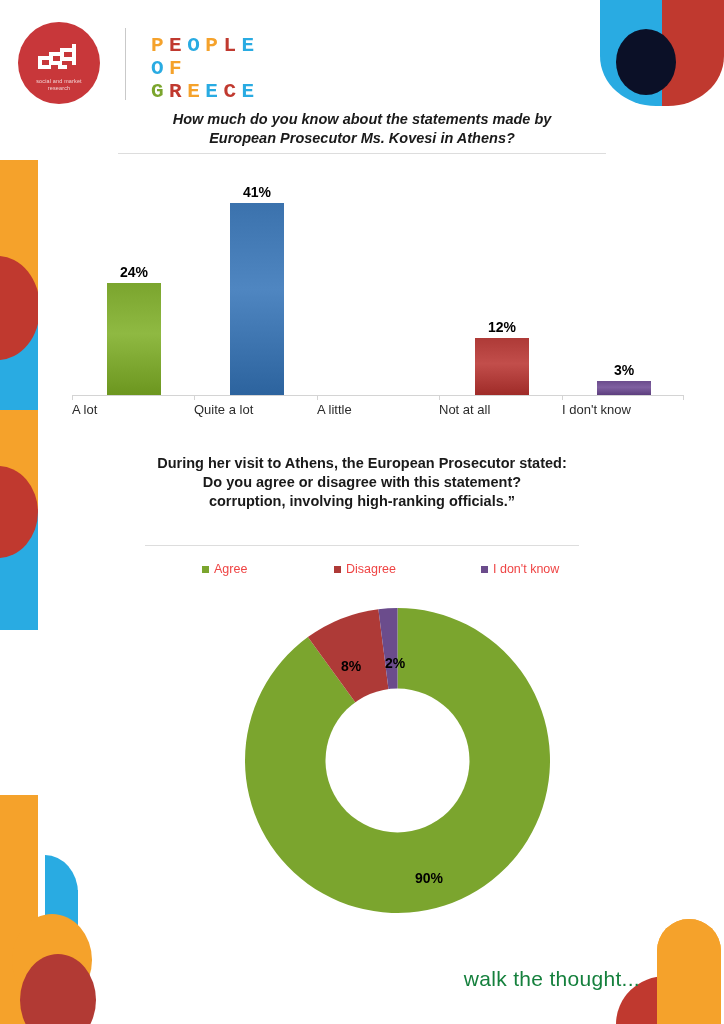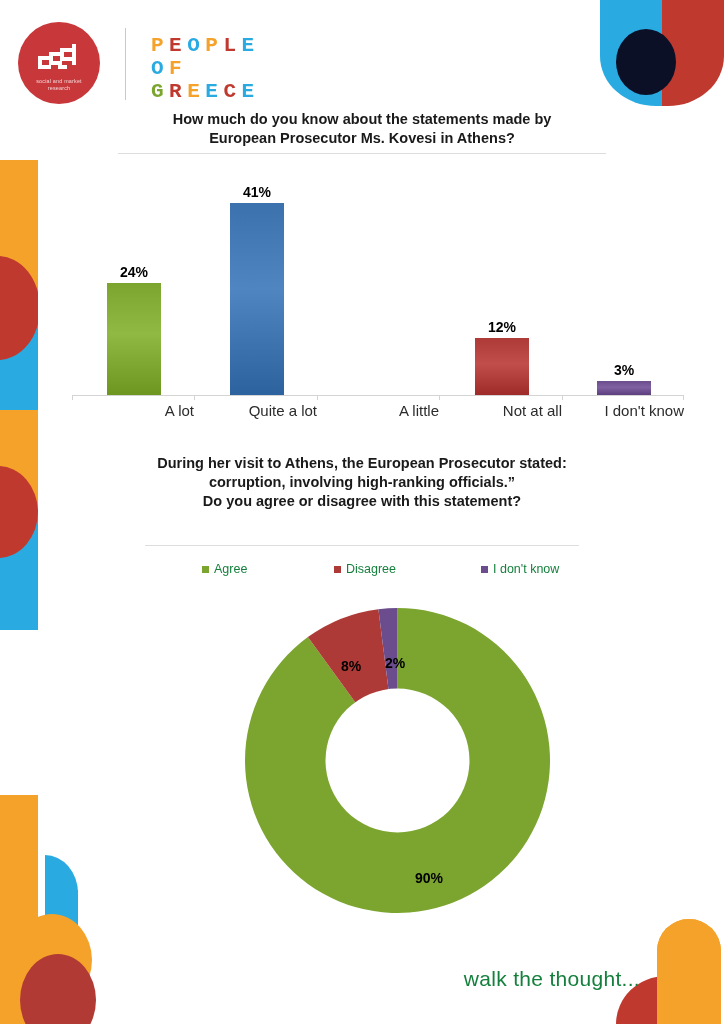--- a/index.html
+++ b/index.html
@@ -62,29 +62,29 @@
   .bar-slot { position:absolute; bottom:1px; }
   .bar {
     position:absolute; bottom:0; left:0; width:100%;
   }
   .bar-label {
     position:absolute; width:100%; text-align:center;
     font-size:14px; font-weight:bold; color:#000;
     bottom:100%; margin-bottom:3px; white-space:nowrap;
   }
   .cat-label {
-    position:absolute; top:402px; text-align:right;
-    font-size:15px; color:#2b2b2b; white-space:nowrap;
+    position:absolute; top:402px; text-align:left;
+    font-size:13px; color:#2b2b2b; white-space:nowrap;
   }
 
   
   .legend { position:absolute; top:562px; left:72px; width:612px; height:18px; }
   .legend-item { position:absolute; display:flex; align-items:center; gap:5px; }
   .legend-swatch { width:7px; height:7px; display:inline-block; }
-  .legend-text { font-size:12.5px; color:#15803d; white-space:nowrap; }
+  .legend-text { font-size:12.5px; color:#ef4444; white-space:nowrap; }
 
   
   .donut-wrap { position:absolute; left:245px; top:608px; width:305px; height:305px; }
   .donut-label {
     position:absolute; font-size:14px; font-weight:bold; color:#000; white-space:nowrap;
   }
 
   
   .tagline {
     position:absolute; right:84px; bottom:33px;
@@ -170,21 +170,21 @@
     </div>
     <div class="brand-line">
       <span style="color:#29ABE2">O</span><span style="color:#F5A22B">F</span>
     </div>
     <div class="brand-line">
       <span style="color:#7BA52E">G</span><span style="color:#C0392F">R</span><span style="color:#F5A22B">E</span><span style="color:#29ABE2">E</span><span style="color:#C0392F">C</span><span style="color:#29ABE2">E</span>
     </div>
   </div>
 </div>
 
-<div class="sec-title" style="left:112px; top:110px; width:500px;">
+<div class="sec-title" style="left:112px; top:110px; width:500px;font-style:italic;">
   <div>How much do you know about the statements made by</div>
   <div>European Prosecutor Ms. Kovesi in Athens?</div>
 </div>
 <div class="sec-rule" style="left:118px; top:153px; width:488px;"></div>
 
 <div class="bar-chart">
   <div class="axis-line"></div>
   <div class="tick" style="left:0;"></div>
   <div class="tick" style="left:122px;"></div>
   <div class="tick" style="left:245px;"></div>
@@ -211,22 +211,22 @@
 </div>
 
 <div class="cat-label" style="left:72px; width:122px;">A lot</div>
 <div class="cat-label" style="left:194px; width:123px;">Quite a lot</div>
 <div class="cat-label" style="left:317px; width:122px;">A little</div>
 <div class="cat-label" style="left:439px; width:123px;">Not at all</div>
 <div class="cat-label" style="left:562px; width:122px;">I don't know</div>
 
 <div class="sec-title" style="left:142px; top:454px; width:440px;">
   <div>During her visit to Athens, the European Prosecutor stated:</div>
+  <div>Do you agree or disagree with this statement?</div>
   <div>corruption, involving high-ranking officials.”</div>
-  <div>Do you agree or disagree with this statement?</div>
 </div>
 <div class="sec-rule" style="left:145px; top:545px; width:434px;"></div>
 
 <div class="legend">
   <div class="legend-item" style="left:130px;">
     <span class="legend-swatch" style="background: rgb(123, 165, 46);"></span>
     <span class="legend-text">Agree</span>
   </div>
   <div class="legend-item" style="left:262px;">
     <span class="legend-swatch" style="background: rgb(174, 58, 55);"></span>

